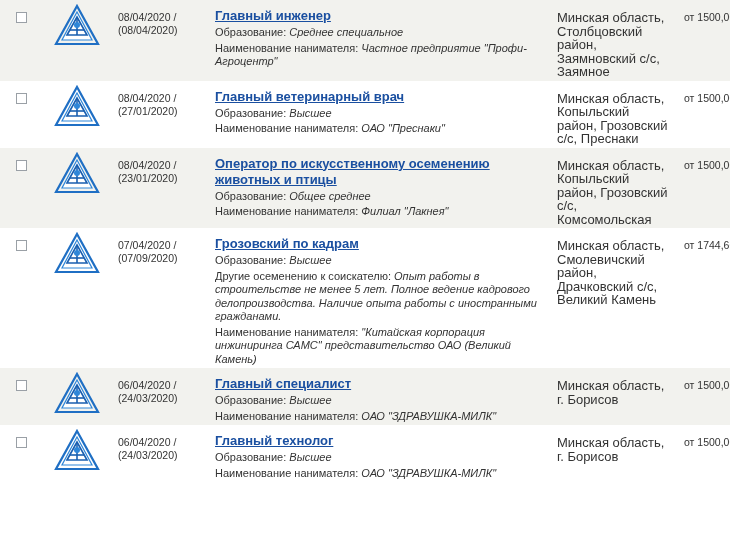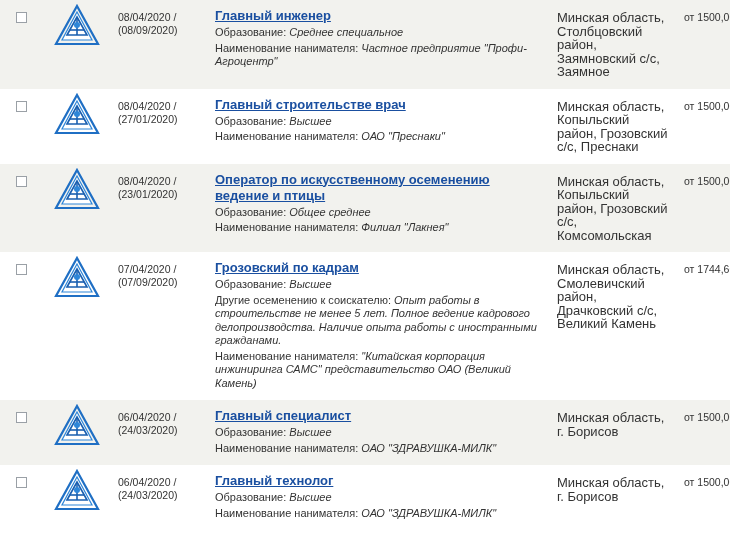--- a/index.html
+++ b/index.html
@@ -15,21 +15,21 @@
     color: #333333;
     overflow: hidden;
   }
   .vacancy-table {
     width: 730px;
     border-collapse: collapse;
     table-layout: fixed;
   }
   .vacancy-row > td {
     vertical-align: top;
-    padding: 8px 6px 10px 6px;
+    padding: 8px 6px 2px 6px;
   }
   .vacancy-row.odd > td {
     background: #f2f2ee;
   }
   .vacancy-row.even > td {
     background: #ffffff;
   }
   .col-check { width: 30px; text-align: center; padding-top: 12px !important; }
   .col-logo  { width: 58px; text-align: center; padding-top: 4px !important; }
   .col-date  { width: 85px; }
@@ -111,21 +111,21 @@
           <path d="M14 31 L24 13 L34 31 Z" fill="none" stroke="#1a5fb0" stroke-width="1.6"></path>
           <path d="M24 13 L24 31" stroke="#1a5fb0" stroke-width="1.6"></path>
           <path d="M17 26 L31 26" stroke="#1a5fb0" stroke-width="1.6"></path>
           <circle cx="24" cy="21" r="3" fill="#2e86d8"></circle>
         </svg>
       </span>
     </td>
     <td class="col-date">
       <div class="date-text">
         <div>08/04/2020 /</div>
-        <div>(08/09/2020)</div>
+        <div>(08/04/2020)</div>
       </div>
     </td>
     <td class="col-main">
       <a class="job-title" href="#">Главный инженер</a>
       <div class="detail-line">
         <span class="label">Образование: </span>
         <span class="value">Среднее специальное</span>
       </div>
       
       <div class="detail-line">
@@ -157,21 +157,21 @@
         </svg>
       </span>
     </td>
     <td class="col-date">
       <div class="date-text">
         <div>08/04/2020 /</div>
         <div>(27/01/2020)</div>
       </div>
     </td>
     <td class="col-main">
-      <a class="job-title" href="#">Главный строительстве врач</a>
+      <a class="job-title" href="#">Главный ветеринарный врач</a>
       <div class="detail-line">
         <span class="label">Образование: </span>
         <span class="value">Высшее</span>
       </div>
       
       <div class="detail-line">
         <span class="label">Наименование нанимателя: </span>
         <span class="value">ОАО "Преснаки"</span>
       </div>
     </td>
@@ -199,21 +199,21 @@
         </svg>
       </span>
     </td>
     <td class="col-date">
       <div class="date-text">
         <div>08/04/2020 /</div>
         <div>(23/01/2020)</div>
       </div>
     </td>
     <td class="col-main">
-      <a class="job-title" href="#">Оператор по искусственному осеменению ведение и птицы</a>
+      <a class="job-title" href="#">Оператор по искусственному осеменению животных и птицы</a>
       <div class="detail-line">
         <span class="label">Образование: </span>
         <span class="value">Общее среднее</span>
       </div>
       
       <div class="detail-line">
         <span class="label">Наименование нанимателя: </span>
         <span class="value">Филиал "Лакнея"</span>
       </div>
     </td>

